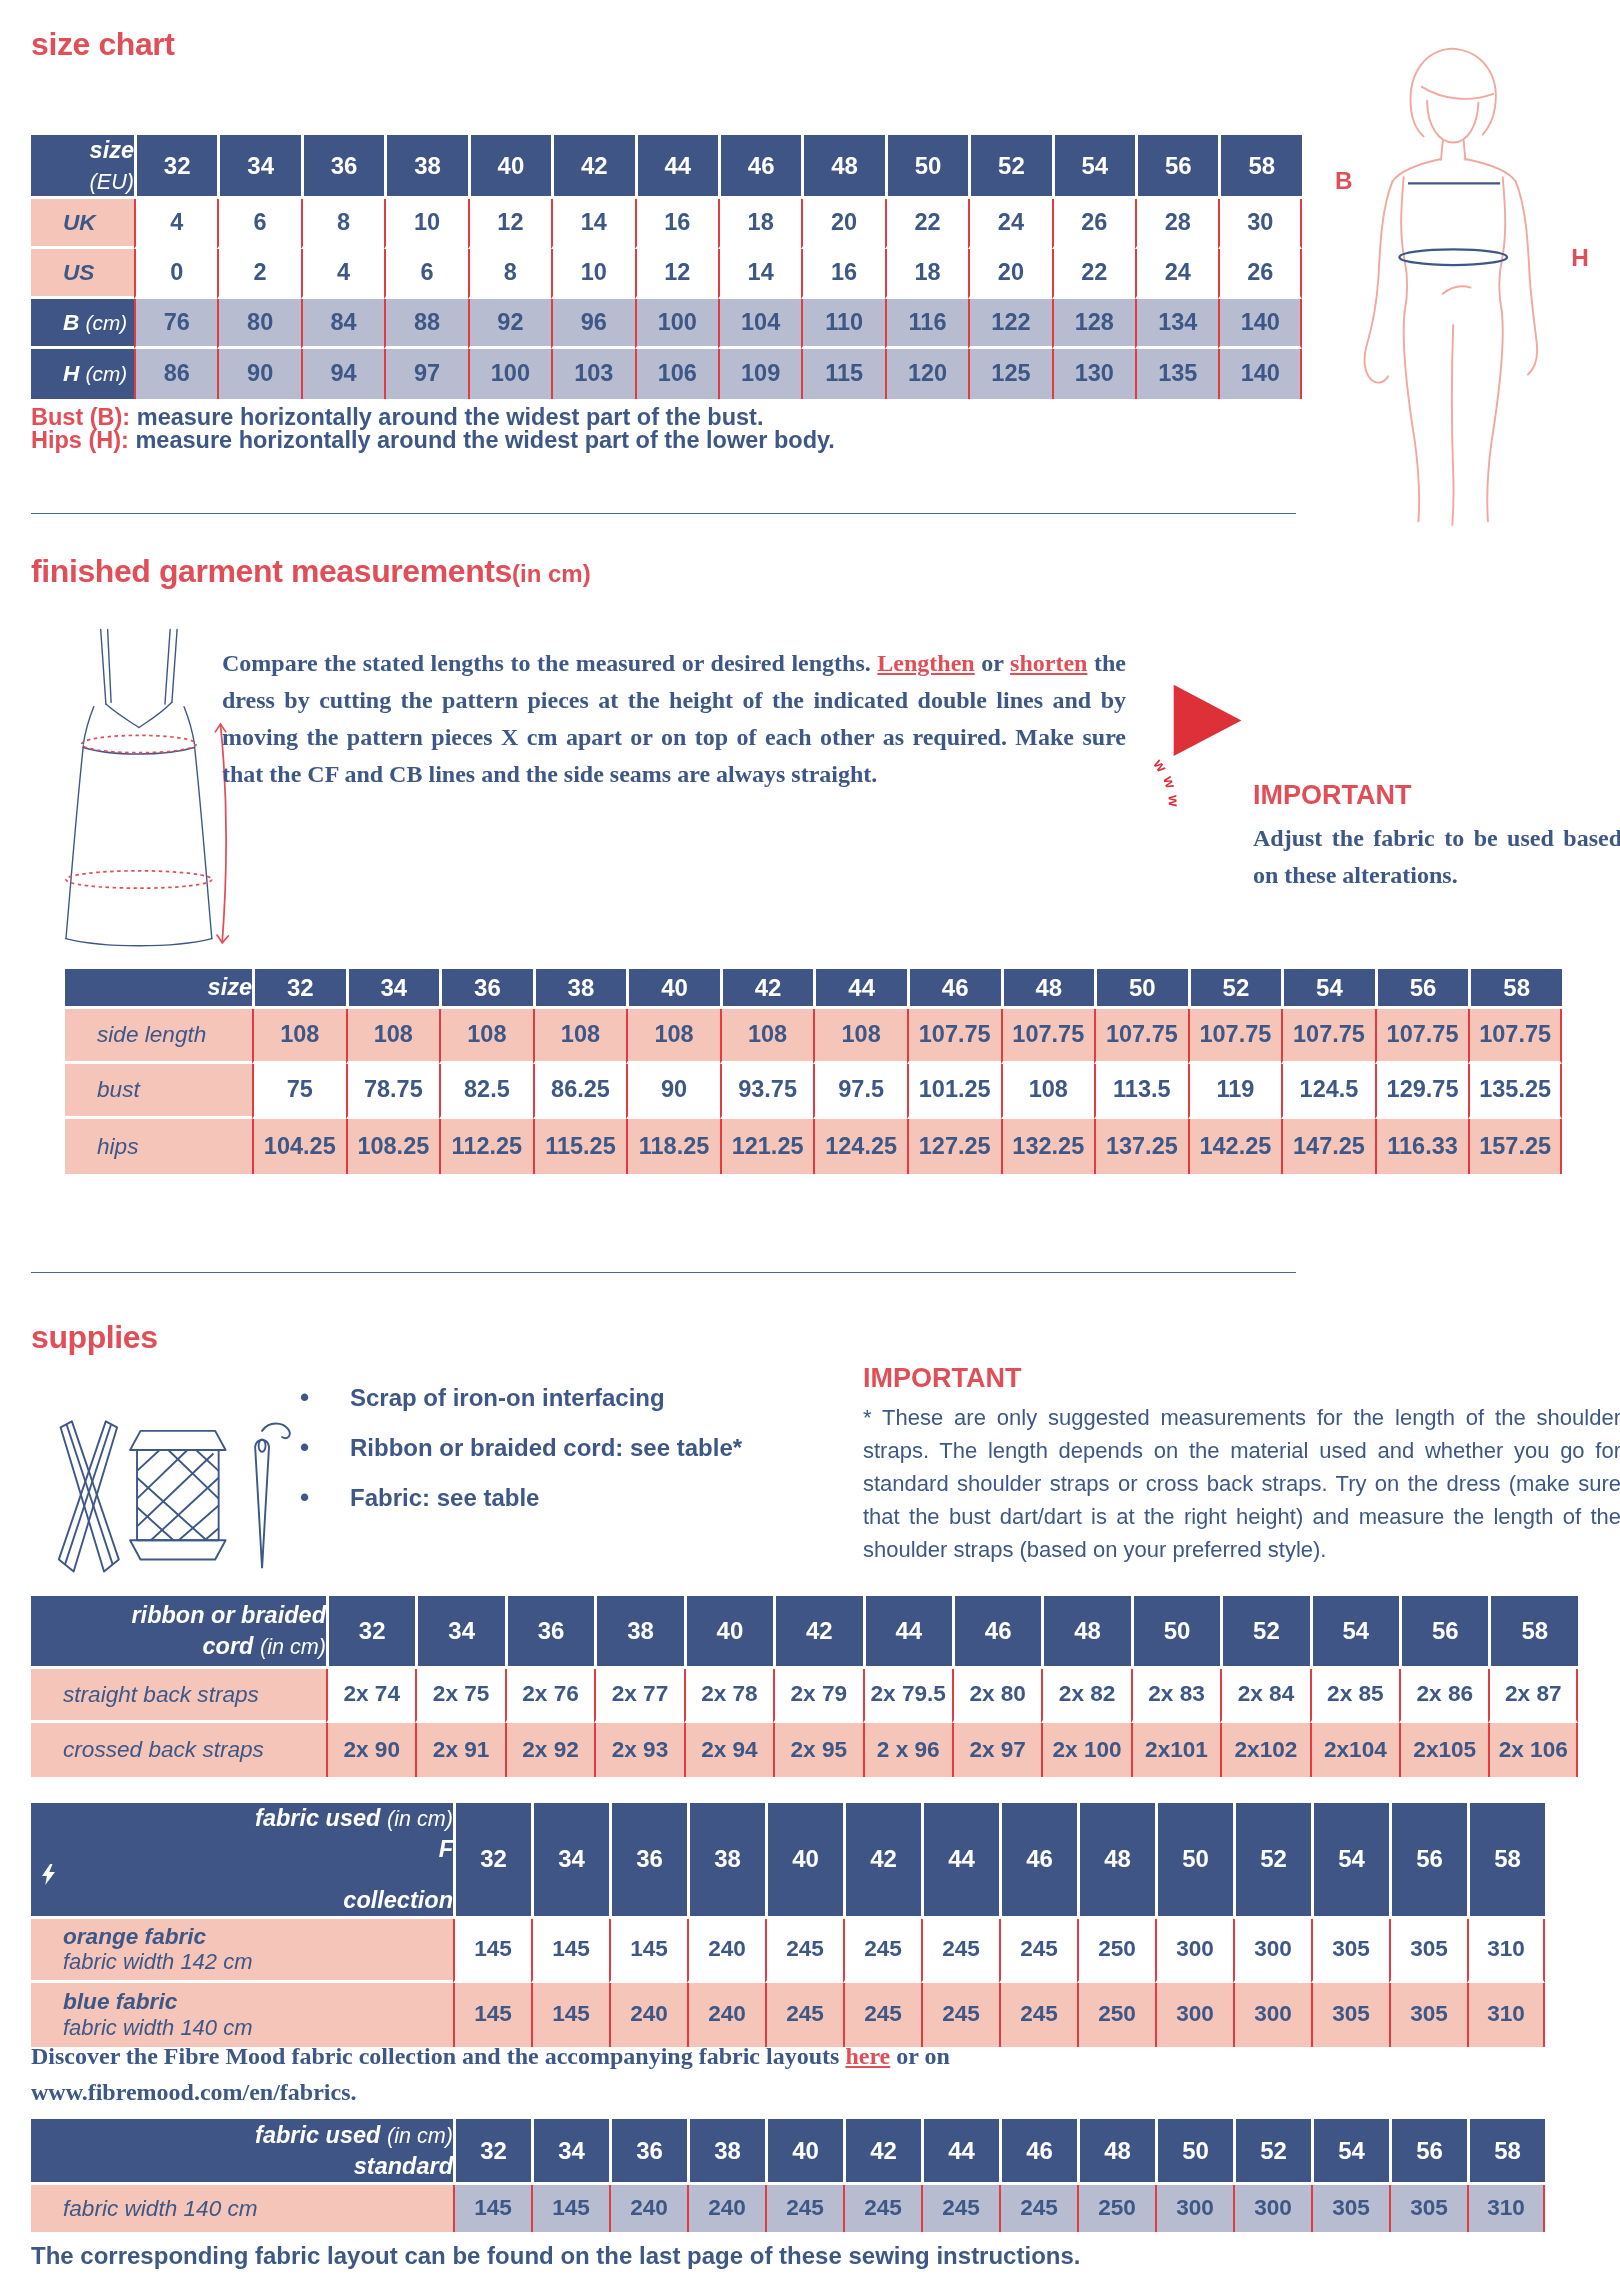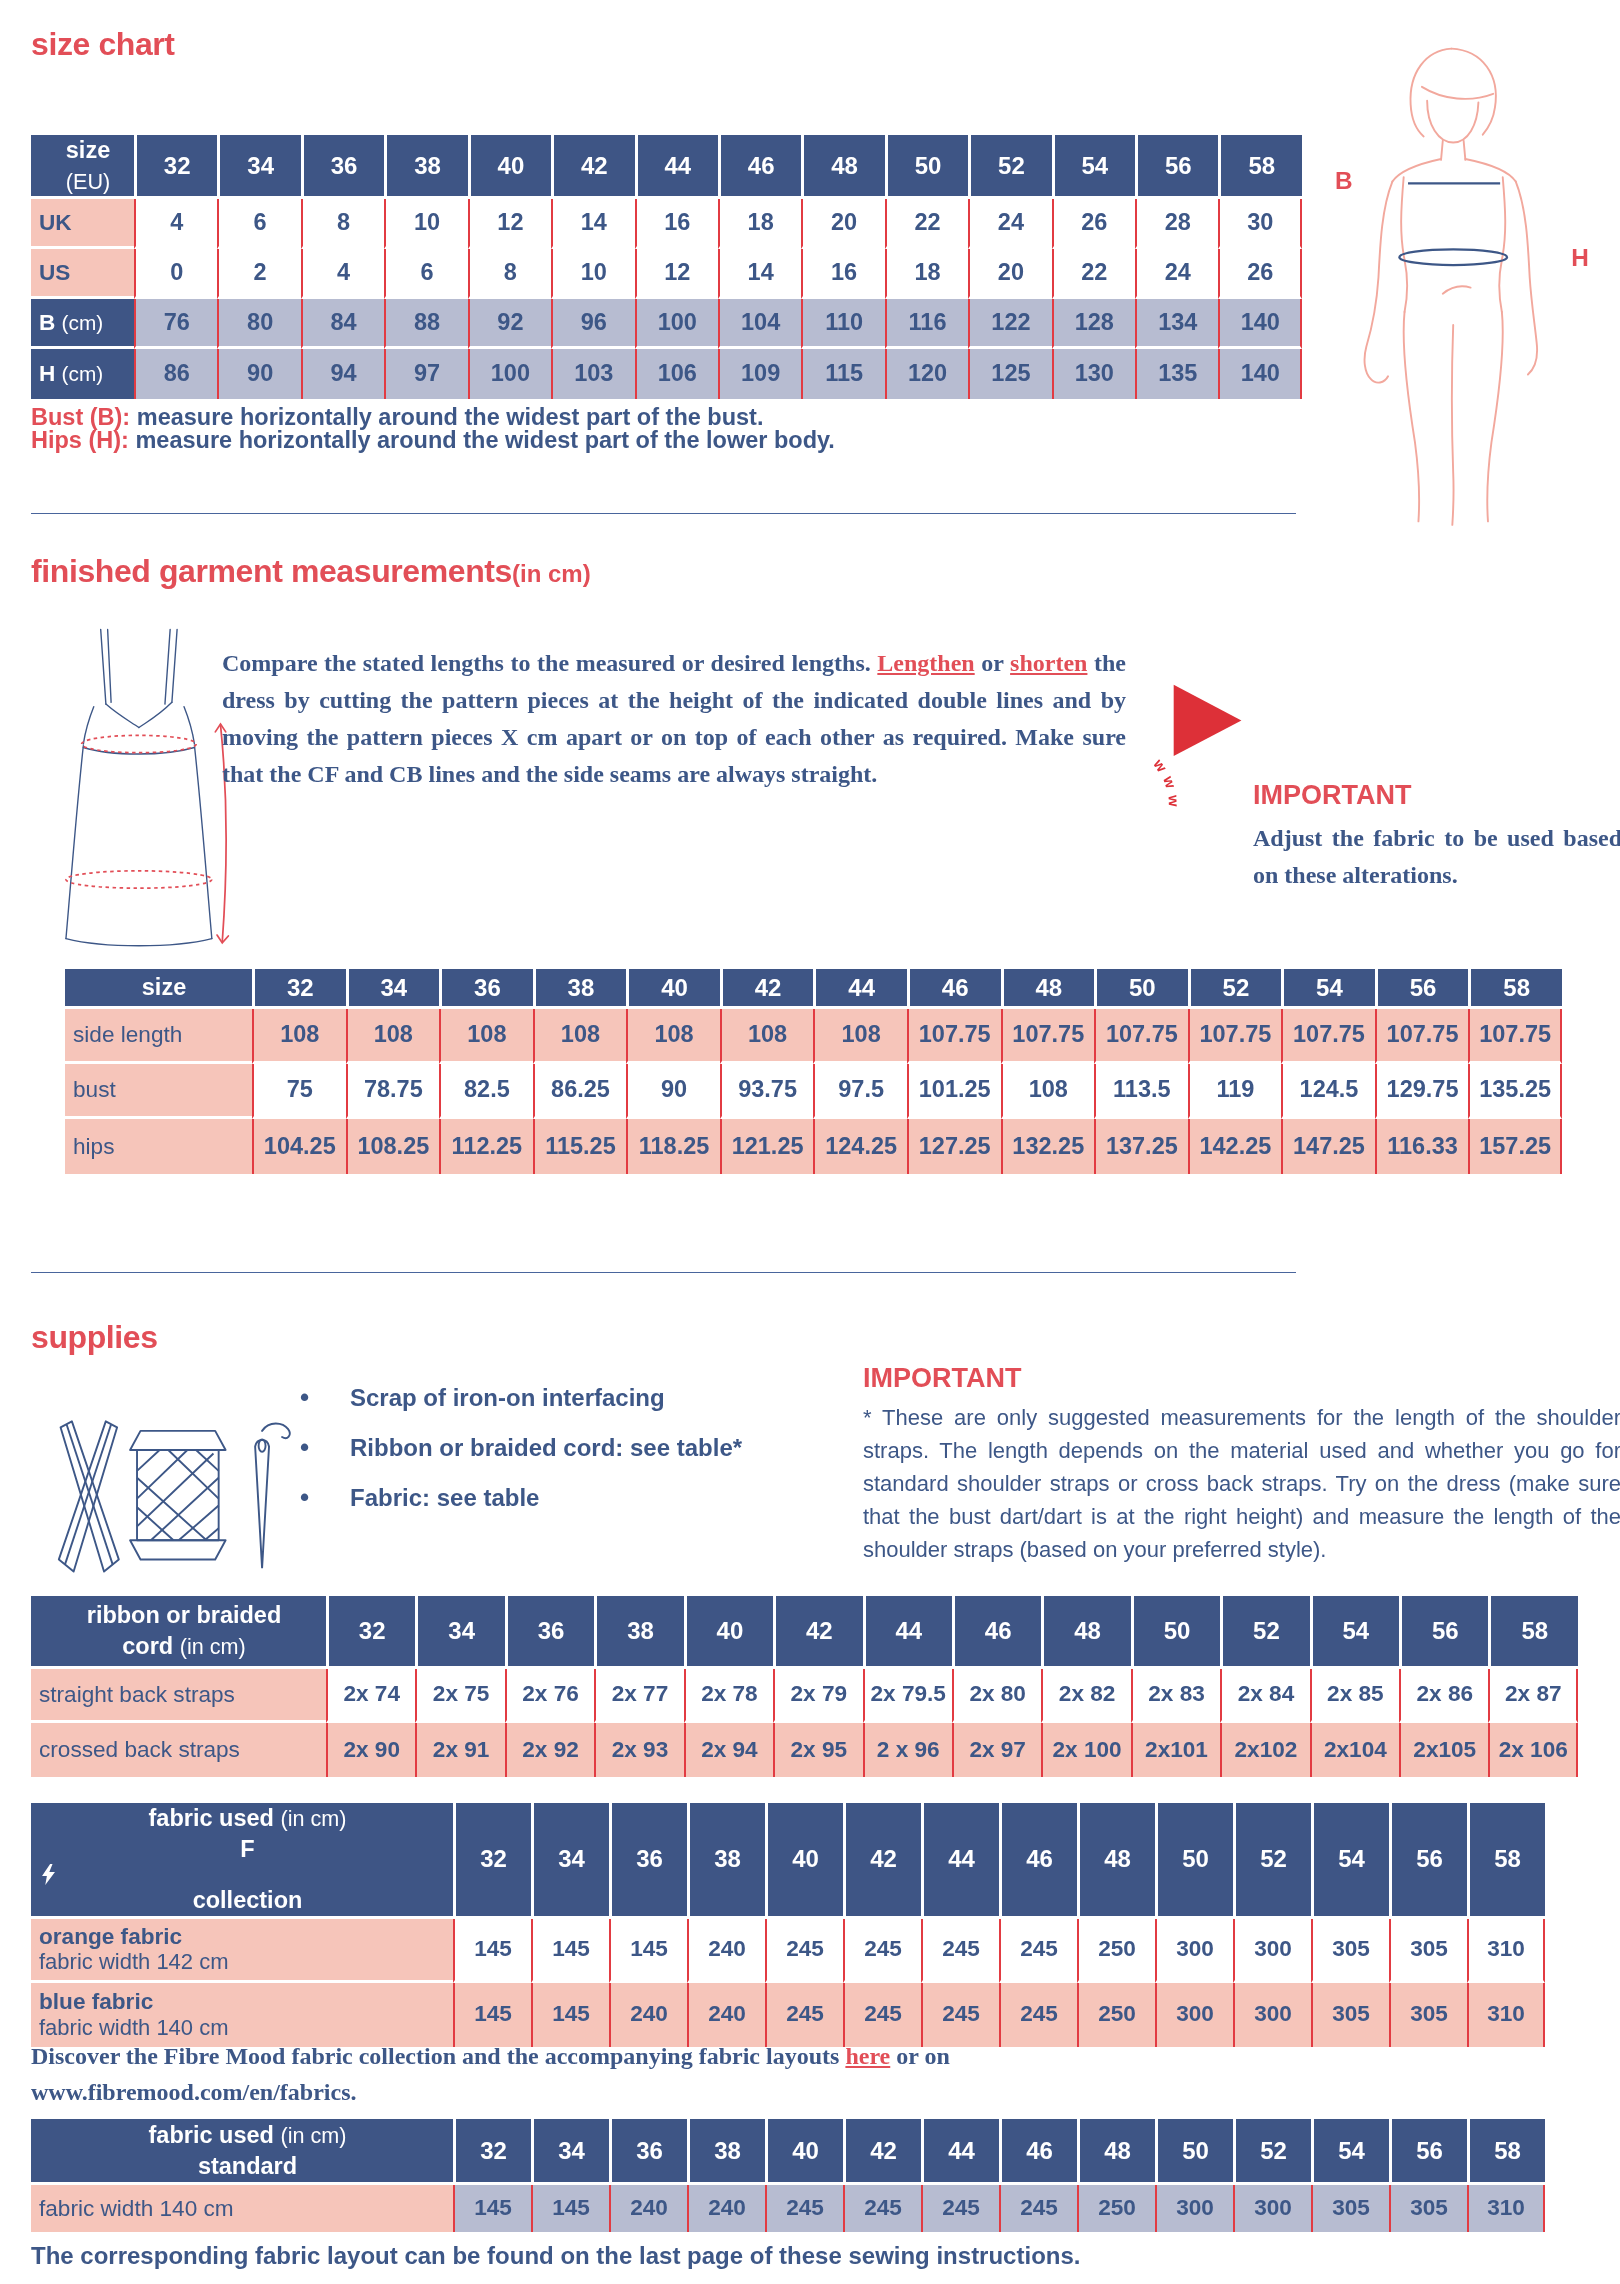--- a/index.html
+++ b/index.html
@@ -19,22 +19,22 @@
   }
   .abs{position:absolute;}
   .sec-title{font-size:32px;font-weight:bold;color:var(--red);letter-spacing:-0.4px;}
   .title-suffix{font-size:24px;font-weight:bold;color:var(--red);}
   .divider{border-top:1.7px solid #49659c;}
 
   
   table{border-collapse:separate;border-spacing:0;table-layout:fixed;width:100%;}
   thead th{background:var(--hnavy);color:#fff;border-bottom:3.5px solid #fff;vertical-align:middle;}
   thead th.sz{border-left:3.5px solid #fff;font-size:24px;font-weight:bold;text-align:center;}
-  thead th.corner{text-align:center;padding-left:11px;font-size:23.5px;font-weight:bold;line-height:1.3;}
-  tbody th.rl{text-align:left;padding-left:8px;border-bottom:3.5px solid #fff;vertical-align:middle;font-size:22.6px;line-height:1.15;}
+  thead th.corner{text-align:right;padding-left:11px;font-size:23.5px;font-weight:bold;line-height:1.3;font-style:italic;}
+  tbody th.rl{text-align:left;padding-left:32px;border-bottom:3.5px solid #fff;vertical-align:middle;font-size:22.6px;line-height:1.15;font-style:italic;}
   tbody td{
     text-align:center;vertical-align:middle;font-size:23.5px;font-weight:bold;color:var(--navy);
     border-left:2.6px solid var(--linered);border-bottom:3.5px solid #fff;line-height:1.1;
   }
   tbody td:last-child{border-right:2.6px solid var(--linered);}
   tbody tr:last-child td,tbody tr:last-child th{border-bottom:none;}
   tr.tone-white td{background:#fff;}
   tr.tone-pink td{background:var(--pink);}
   tr.tone-gray td{background:var(--grayblue);}
   tr.lt-pink th.rl{background:var(--pink);color:var(--navy);}

